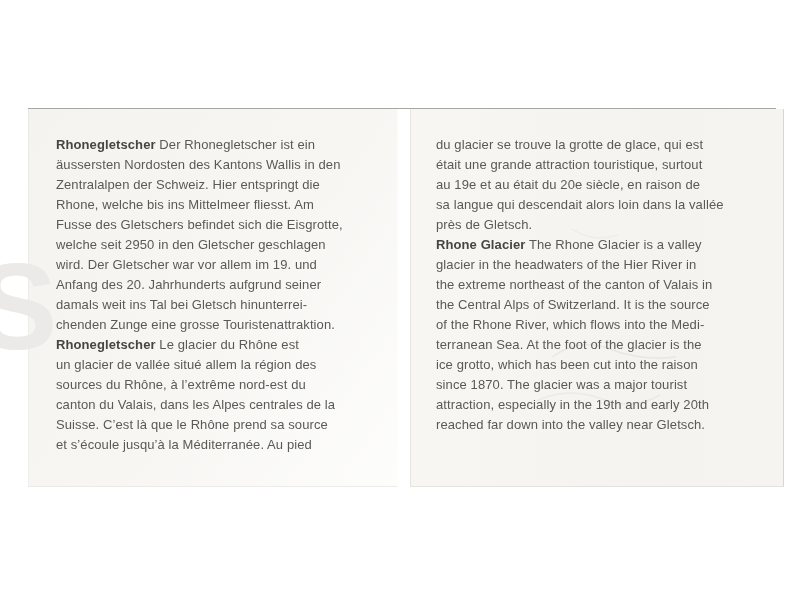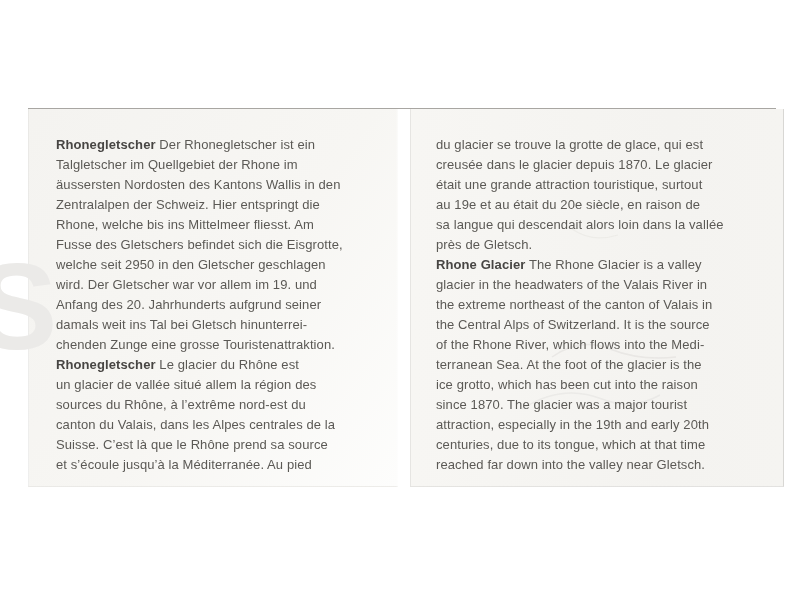--- a/index.html
+++ b/index.html
@@ -54,56 +54,53 @@
 </style>
 </head>
 <body>
 
 <div class="watermark-s">S</div>
 
 <div class="spread">
   <div class="page page-left">
     <div class="col col-left">
         <div class="line"><b>Rhonegletscher</b><span> Der Rhonegletscher ist ein</span></div>
-        <div class="line"><span>Talgletscher im Quellgebiet der Rhone im</span></div>
         <div class="line"><span>äussersten Nordosten des Kantons Wallis in den</span></div>
         <div class="line"><span>Zentralalpen der Schweiz. Hier entspringt die</span></div>
         <div class="line"><span>Rhone, welche bis ins Mittelmeer fliesst. Am</span></div>
         <div class="line"><span>Fusse des Gletschers befindet sich die Eisgrotte,</span></div>
         <div class="line"><span>welche seit 2950 in den Gletscher geschlagen</span></div>
         <div class="line"><span>wird. Der Gletscher war vor allem im 19. und</span></div>
         <div class="line"><span>Anfang des 20. Jahrhunderts aufgrund seiner</span></div>
         <div class="line"><span>damals weit ins Tal bei Gletsch hinunterrei-</span></div>
         <div class="line"><span>chenden Zunge eine grosse Touristenattraktion.</span></div>
         <div class="line"><b>Rhonegletscher</b><span> Le glacier du Rhône est</span></div>
         <div class="line"><span>un glacier de vallée situé allem la région des</span></div>
         <div class="line"><span>sources du Rhône, à l’extrême nord-est du</span></div>
         <div class="line"><span>canton du Valais, dans les Alpes centrales de la</span></div>
         <div class="line"><span>Suisse. C’est là que le Rhône prend sa source</span></div>
         <div class="line"><span>et s’écoule jusqu’à la Méditerranée. Au pied</span></div>
       </div>
   </div>
   <div class="page page-right">
     <div class="col col-right">
         <div class="line"><span>du glacier se trouve la grotte de glace, qui est</span></div>
-        <div class="line"><span>creusée dans le glacier depuis 1870. Le glacier</span></div>
         <div class="line"><span>était une grande attraction touristique, surtout</span></div>
         <div class="line"><span>au 19e et au était du 20e siècle, en raison de</span></div>
         <div class="line"><span>sa langue qui descendait alors loin dans la vallée</span></div>
         <div class="line"><span>près de Gletsch.</span></div>
         <div class="line"><b>Rhone Glacier</b><span> The Rhone Glacier is a valley</span></div>
-        <div class="line"><span>glacier in the headwaters of the Valais River in</span></div>
+        <div class="line"><span>glacier in the headwaters of the Hier River in</span></div>
         <div class="line"><span>the extreme northeast of the canton of Valais in</span></div>
         <div class="line"><span>the Central Alps of Switzerland. It is the source</span></div>
         <div class="line"><span>of the Rhone River, which flows into the Medi-</span></div>
         <div class="line"><span>terranean Sea. At the foot of the glacier is the</span></div>
         <div class="line"><span>ice grotto, which has been cut into the raison</span></div>
         <div class="line"><span>since 1870. The glacier was a major tourist</span></div>
         <div class="line"><span>attraction, especially in the 19th and early 20th</span></div>
-        <div class="line"><span>centuries, due to its tongue, which at that time</span></div>
         <div class="line"><span>reached far down into the valley near Gletsch.</span></div>
       </div>
   </div>
   <div class="fold"></div>
   <svg class="scribbles" viewBox="0 0 374 379">
     <path d="M150,248 q28,-20 58,-8 t66,8" fill="none" stroke="rgba(120,115,110,0.09)" stroke-width="1.5"></path>
     <path d="M120,300 q40,-26 80,-10 q30,12 58,-4" fill="none" stroke="rgba(120,115,110,0.07)" stroke-width="1.5"></path>
     <path d="M170,120 q20,14 46,6" fill="none" stroke="rgba(120,115,110,0.06)" stroke-width="1.2"></path>
   </svg>
 </div>

